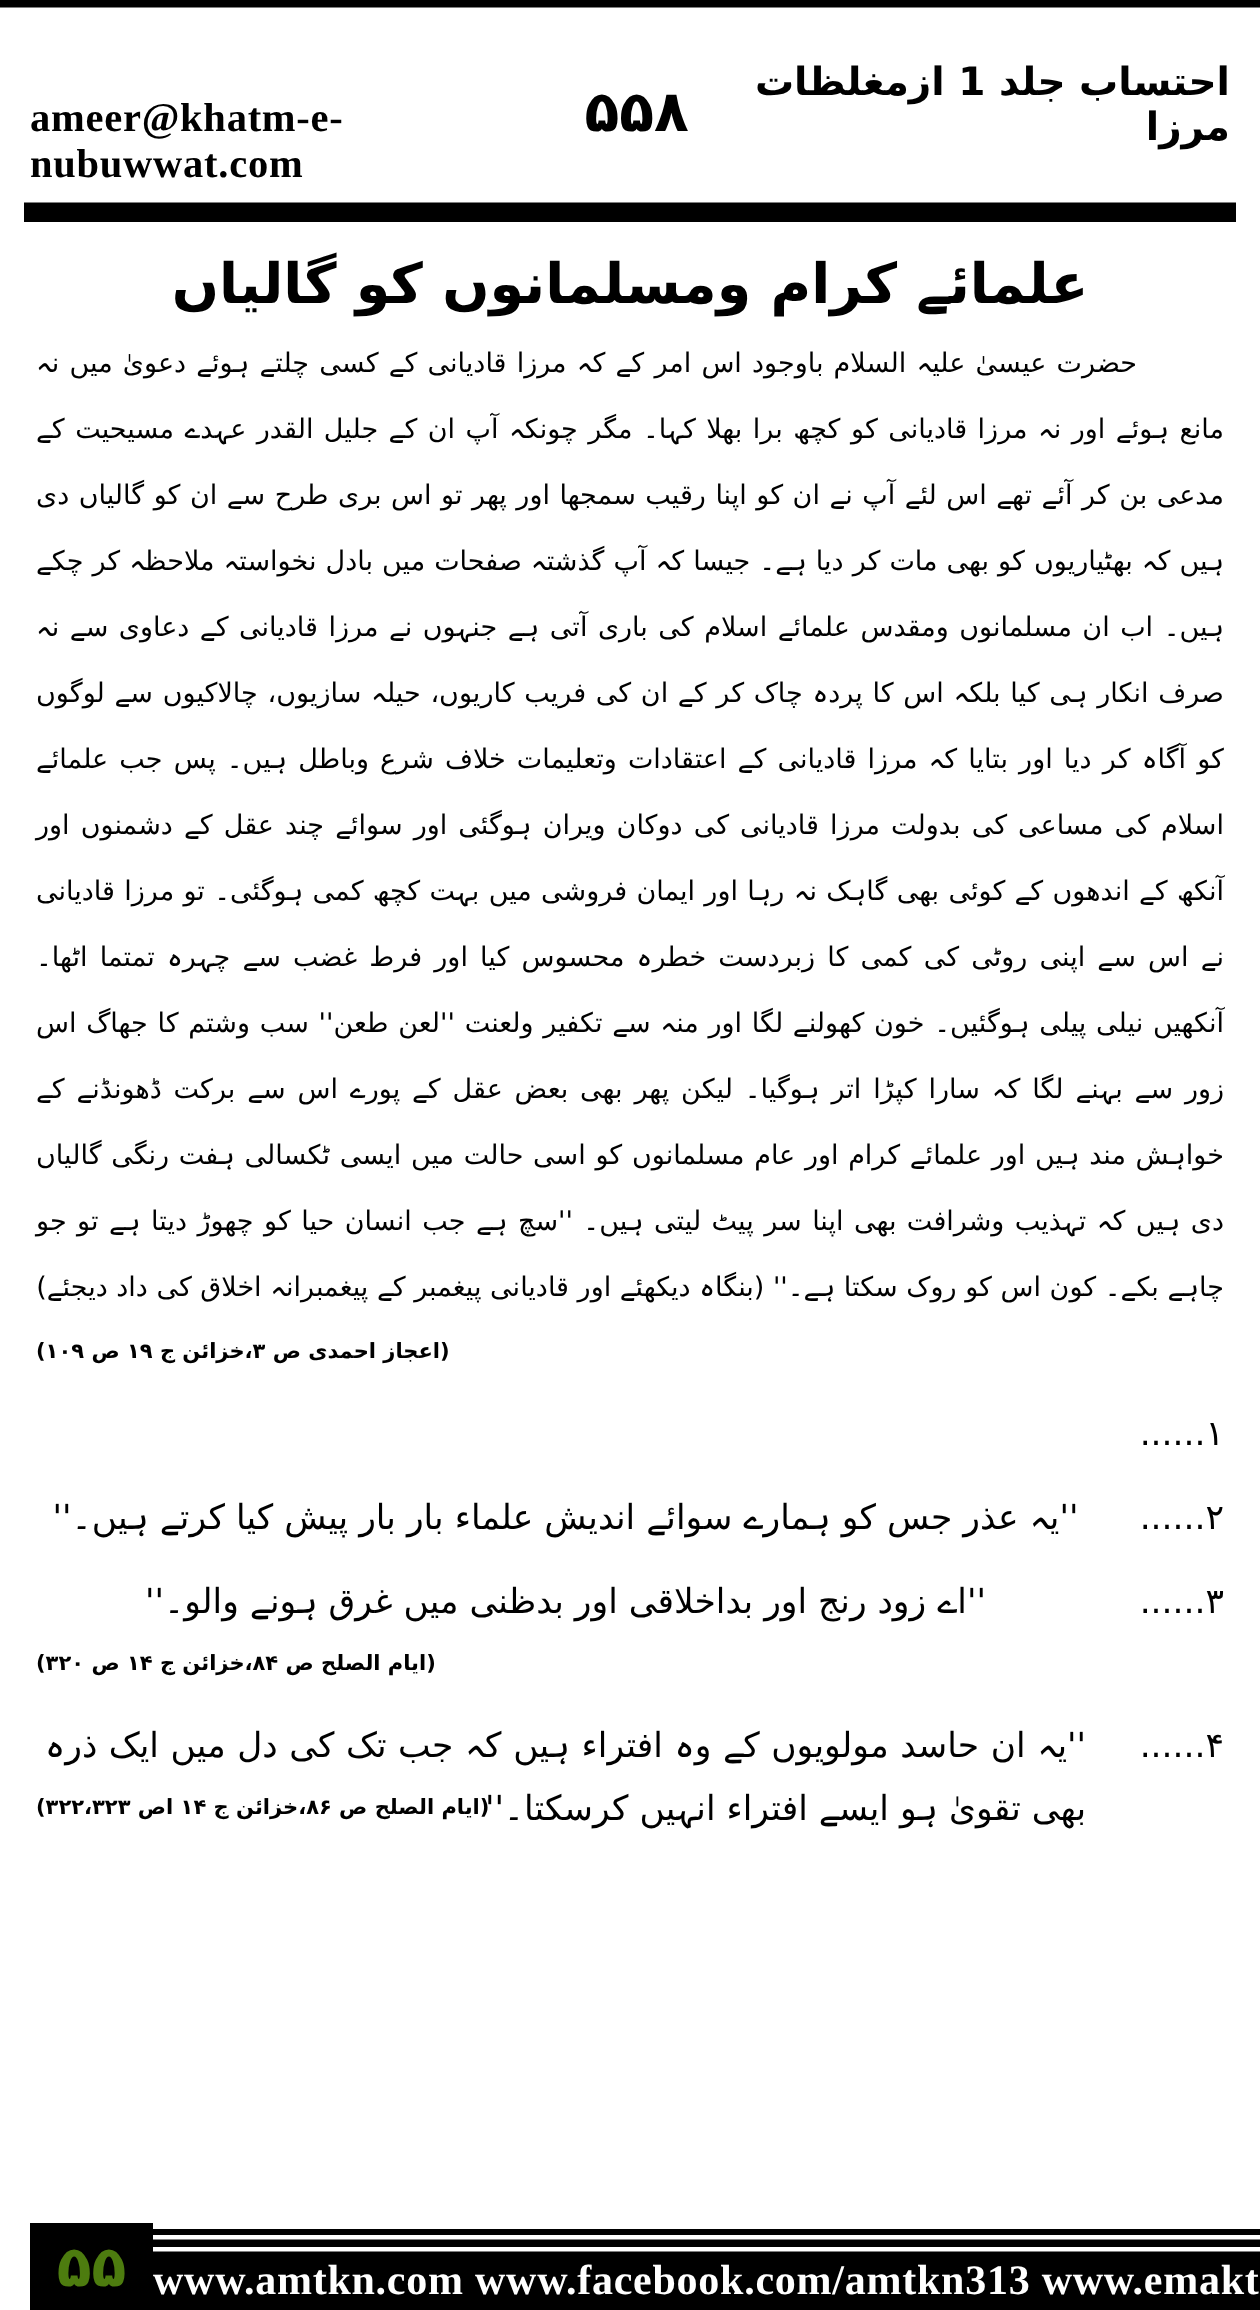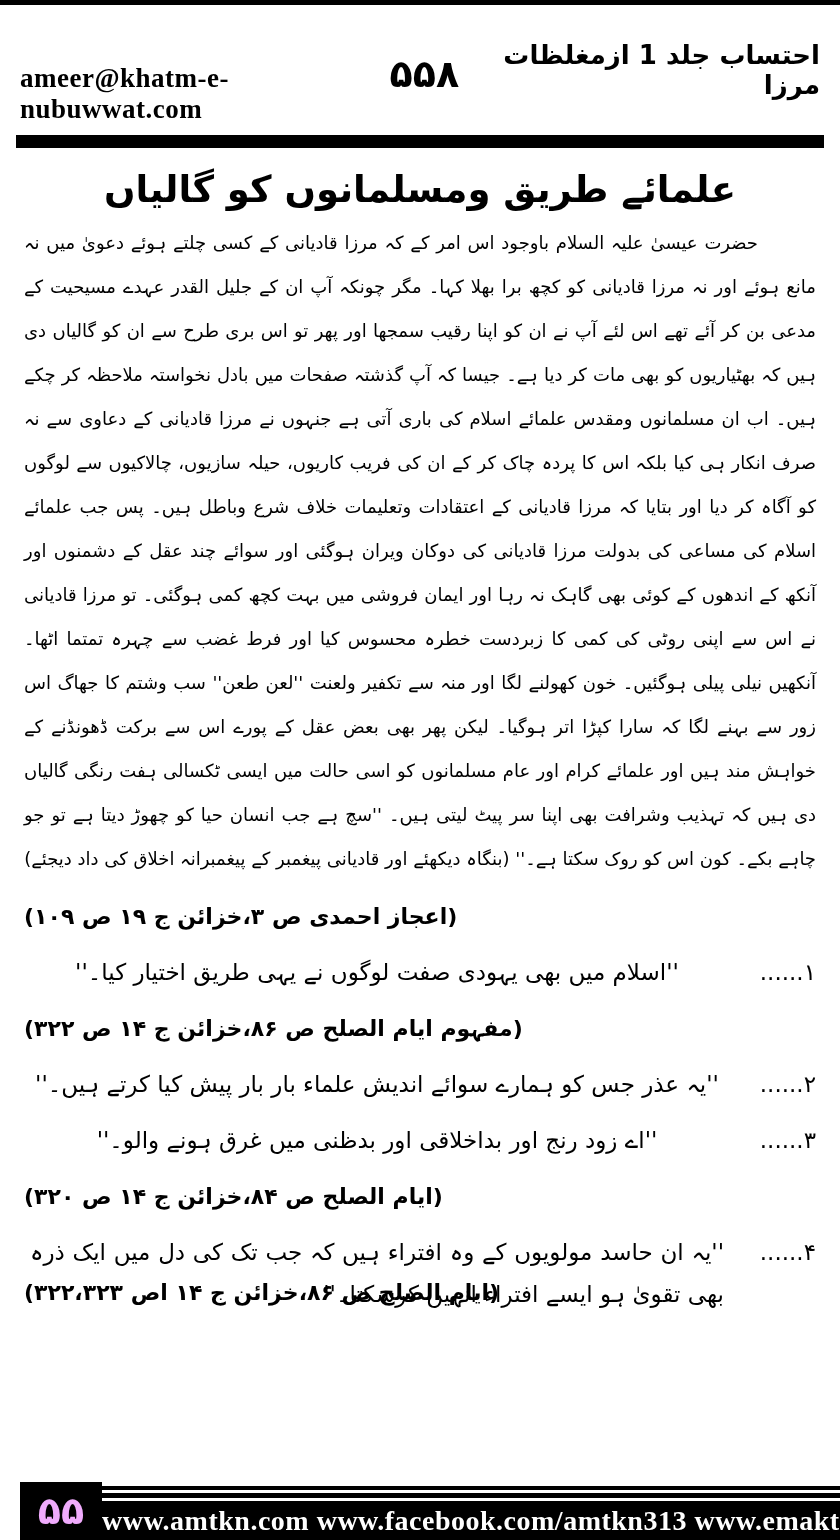--- a/index.html
+++ b/index.html
@@ -31,36 +31,36 @@
   .doc-title {
     text-align: center; font-size: 37px; font-weight: bold;
     margin: 12px 0 10px 0;
   }
   .body-text {
     font-size: 18px; line-height: 44px;
     text-align: justify; text-indent: 58px;
   }
   .ref-line {
     direction: rtl; text-align: left;
-    font-size: 22px; font-weight: bold;
-    margin: 16px 0 2px 0; line-height: 40px;
+    font-size: 14px; font-weight: bold;
+    margin: 0 0 2px 0; line-height: 40px;
   }
   .quote-row {
     display: flex; direction: rtl; align-items: flex-start;
     font-size: 23px; line-height: 42px; margin-top: 14px;
   }
   .quote-marker { min-width: 86px; white-space: nowrap; }
   .quote-text { flex: 1; text-align: center; padding: 0 6px; }
   .quote-text.long { text-align: justify; }
   .ref-inline { margin-top: -42px; }
 
   .footer { position: absolute; left: 0; bottom: 0; width: 840px; }
   .footer-inner { display: flex; align-items: flex-end; }
   .pagebox {
-    width: 82px; height: 58px; background: #000; color: #f0abfc;
+    width: 82px; height: 58px; background: #000; color: #4d7c0f;
     display: flex; align-items: center; justify-content: center;
     font-size: 38px; font-weight: bold; margin-left: 20px;
     flex: 0 0 auto;
   }
   .bars { flex: 1; }
   .rule-a { height: 4px; background: #000; }
   .gap   { height: 3px; background: #fff; }
   .rule-b { height: 5px; background: #000; }
   .urlbar {
     height: 39px; background: #000; color: #fff;
@@ -79,31 +79,29 @@
   <div class="header-left">
     <span class="email">ameer@khatm-e-nubuwwat.com</span>
     <span class="pagenum-top">۵۵۸</span>
   </div>
   <span class="book-title">احتساب جلد 1 ازمغلظات مرزا</span>
 </div>
 
 <div class="thickbar"></div>
 
 <div class="content">
-  <div class="doc-title">علمائے طریق ومسلمانوں کو گالیاں</div>
+  <div class="doc-title">علمائے کرام ومسلمانوں کو گالیاں</div>
 
   <div class="body-text">حضرت عیسیٰ علیہ السلام باوجود اس امر کے کہ مرزا قادیانی کے کسی چلتے ہوئے دعویٰ میں نہ مانع ہوئے اور نہ مرزا قادیانی کو کچھ برا بھلا کہا۔ مگر چونکہ آپ ان کے جلیل القدر عہدے مسیحیت کے مدعی بن کر آئے تھے اس لئے آپ نے ان کو اپنا رقیب سمجھا اور پھر تو اس بری طرح سے ان کو گالیاں دی ہیں کہ بھٹیاریوں کو بھی مات کر دیا ہے۔ جیسا کہ آپ گذشتہ صفحات میں بادل نخواستہ ملاحظہ کر چکے ہیں۔ اب ان مسلمانوں ومقدس علمائے اسلام کی باری آتی ہے جنہوں نے مرزا قادیانی کے دعاوی سے نہ صرف انکار ہی کیا بلکہ اس کا پردہ چاک کر کے ان کی فریب کاریوں، حیلہ سازیوں، چالاکیوں سے لوگوں کو آگاہ کر دیا اور بتایا کہ مرزا قادیانی کے اعتقادات وتعلیمات خلاف شرع وباطل ہیں۔ پس جب علمائے اسلام کی مساعی کی بدولت مرزا قادیانی کی دوکان ویران ہوگئی اور سوائے چند عقل کے دشمنوں اور آنکھ کے اندھوں کے کوئی بھی گاہک نہ رہا اور ایمان فروشی میں بہت کچھ کمی ہوگئی۔ تو مرزا قادیانی نے اس سے اپنی روٹی کی کمی کا زبردست خطرہ محسوس کیا اور فرط غضب سے چہرہ تمتما اٹھا۔ آنکھیں نیلی پیلی ہوگئیں۔ خون کھولنے لگا اور منہ سے تکفیر ولعنت ''لعن طعن'' سب وشتم کا جھاگ اس زور سے بہنے لگا کہ سارا کپڑا اتر ہوگیا۔ لیکن پھر بھی بعض عقل کے پورے اس سے برکت ڈھونڈنے کے خواہش مند ہیں اور علمائے کرام اور عام مسلمانوں کو اسی حالت میں ایسی ٹکسالی ہفت رنگی گالیاں دی ہیں کہ تہذیب وشرافت بھی اپنا سر پیٹ لیتی ہیں۔ ''سچ ہے جب انسان حیا کو چھوڑ دیتا ہے تو جو چاہے بکے۔ کون اس کو روک سکتا ہے۔'' (بنگاہ دیکھئے اور قادیانی پیغمبر کے پیغمبرانہ اخلاق کی داد دیجئے)</div>
 
   <div class="ref-line">(اعجاز احمدی ص ۳،خزائن ج ۱۹ ص ۱۰۹)</div>
 
   <div class="quote-row">
     <span class="quote-marker">۱......</span>
-    <span class="quote-text">''اسلام میں بھی یہودی صفت لوگوں نے یہی طریق اختیار کیا۔''</span>
   </div>
-  <div class="ref-line">(مفہوم ایام الصلح ص ۸۶،خزائن ج ۱۴ ص ۳۲۲)</div>
 
   <div class="quote-row">
     <span class="quote-marker">۲......</span>
     <span class="quote-text">''یہ عذر جس کو ہمارے سوائے اندیش علماء بار بار پیش کیا کرتے ہیں۔''</span>
   </div>
 
   <div class="quote-row">
     <span class="quote-marker">۳......</span>
     <span class="quote-text">''اے زود رنج اور بداخلاقی اور بدظنی میں غرق ہونے والو۔''</span>
   </div>

